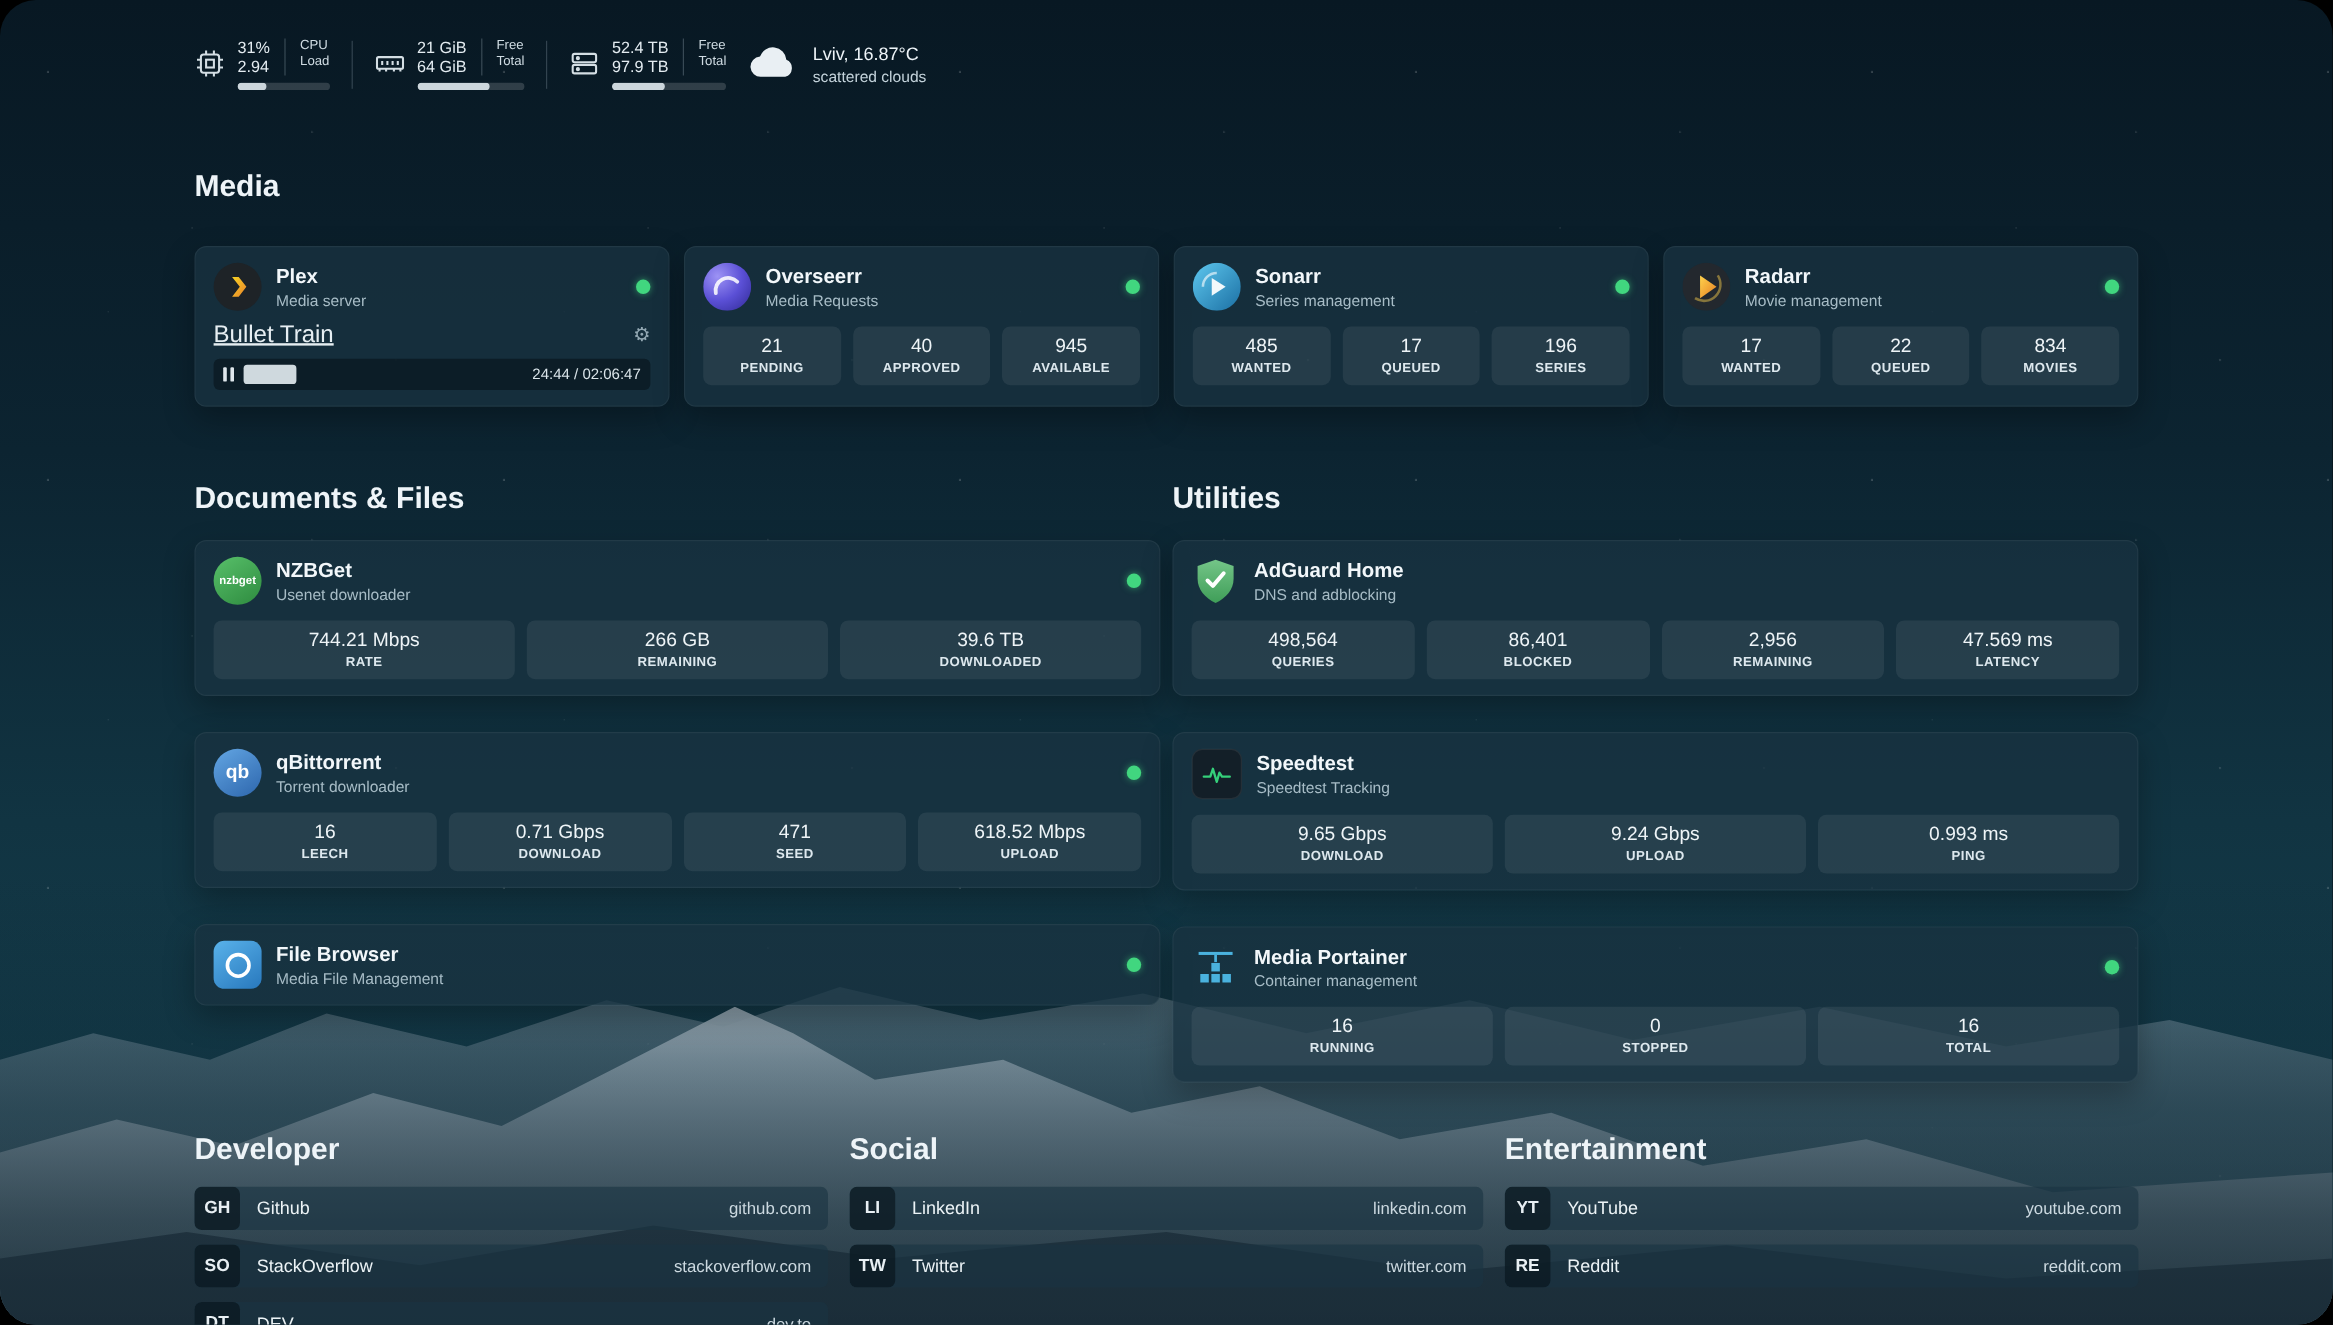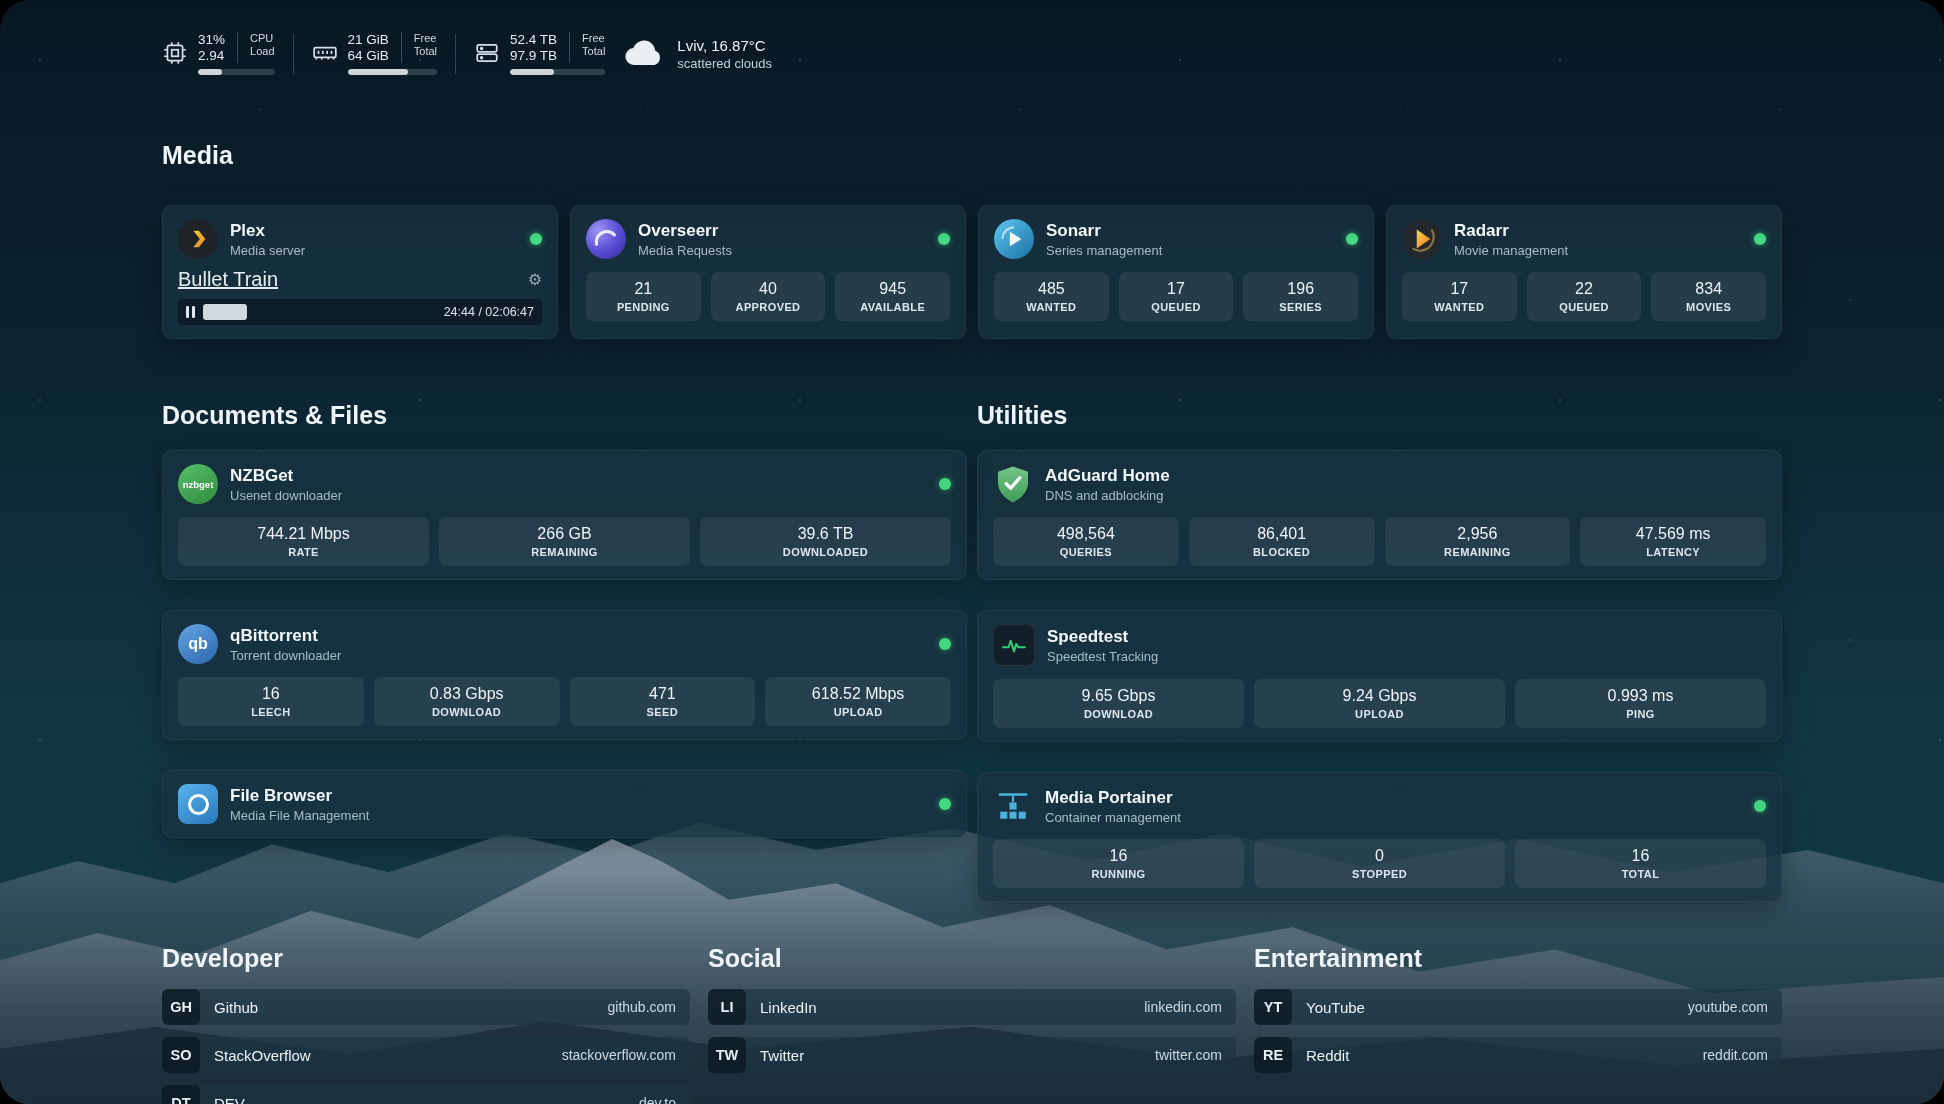--- a/index.html
+++ b/index.html
@@ -401,21 +401,21 @@
               <div class="app-desc">Torrent downloader</div>
             </div>
             <span class="status-dot"></span>
           </div>
           <div class="stats-row">
             <div class="stat">
                 <div class="stat-value">16</div>
                 <div class="stat-label">LEECH</div>
               </div>
             <div class="stat">
-                <div class="stat-value">0.83 Gbps</div>
+                <div class="stat-value">0.71 Gbps</div>
                 <div class="stat-label">DOWNLOAD</div>
               </div>
             <div class="stat">
                 <div class="stat-value">471</div>
                 <div class="stat-label">SEED</div>
               </div>
             <div class="stat">
                 <div class="stat-value">618.52 Mbps</div>
                 <div class="stat-label">UPLOAD</div>
               </div>

